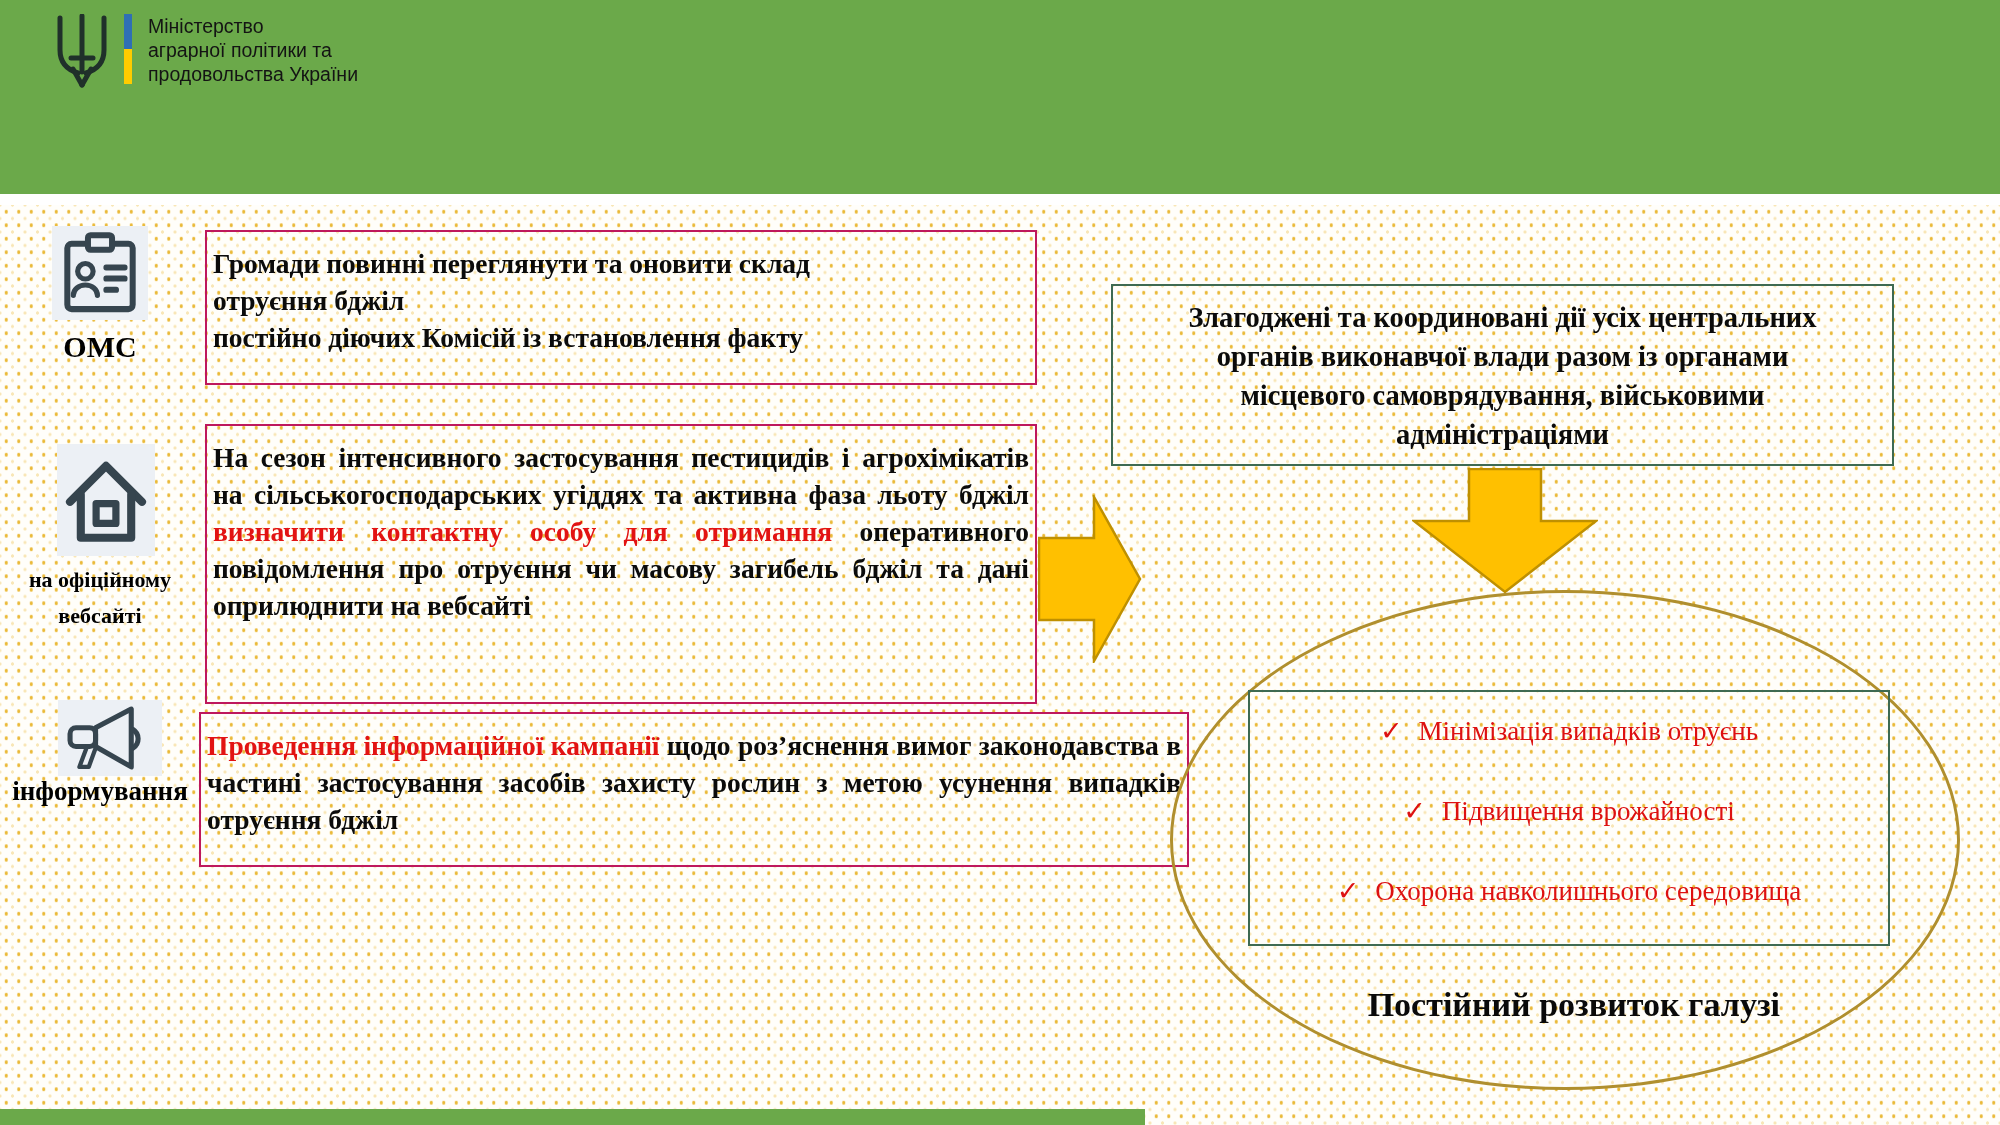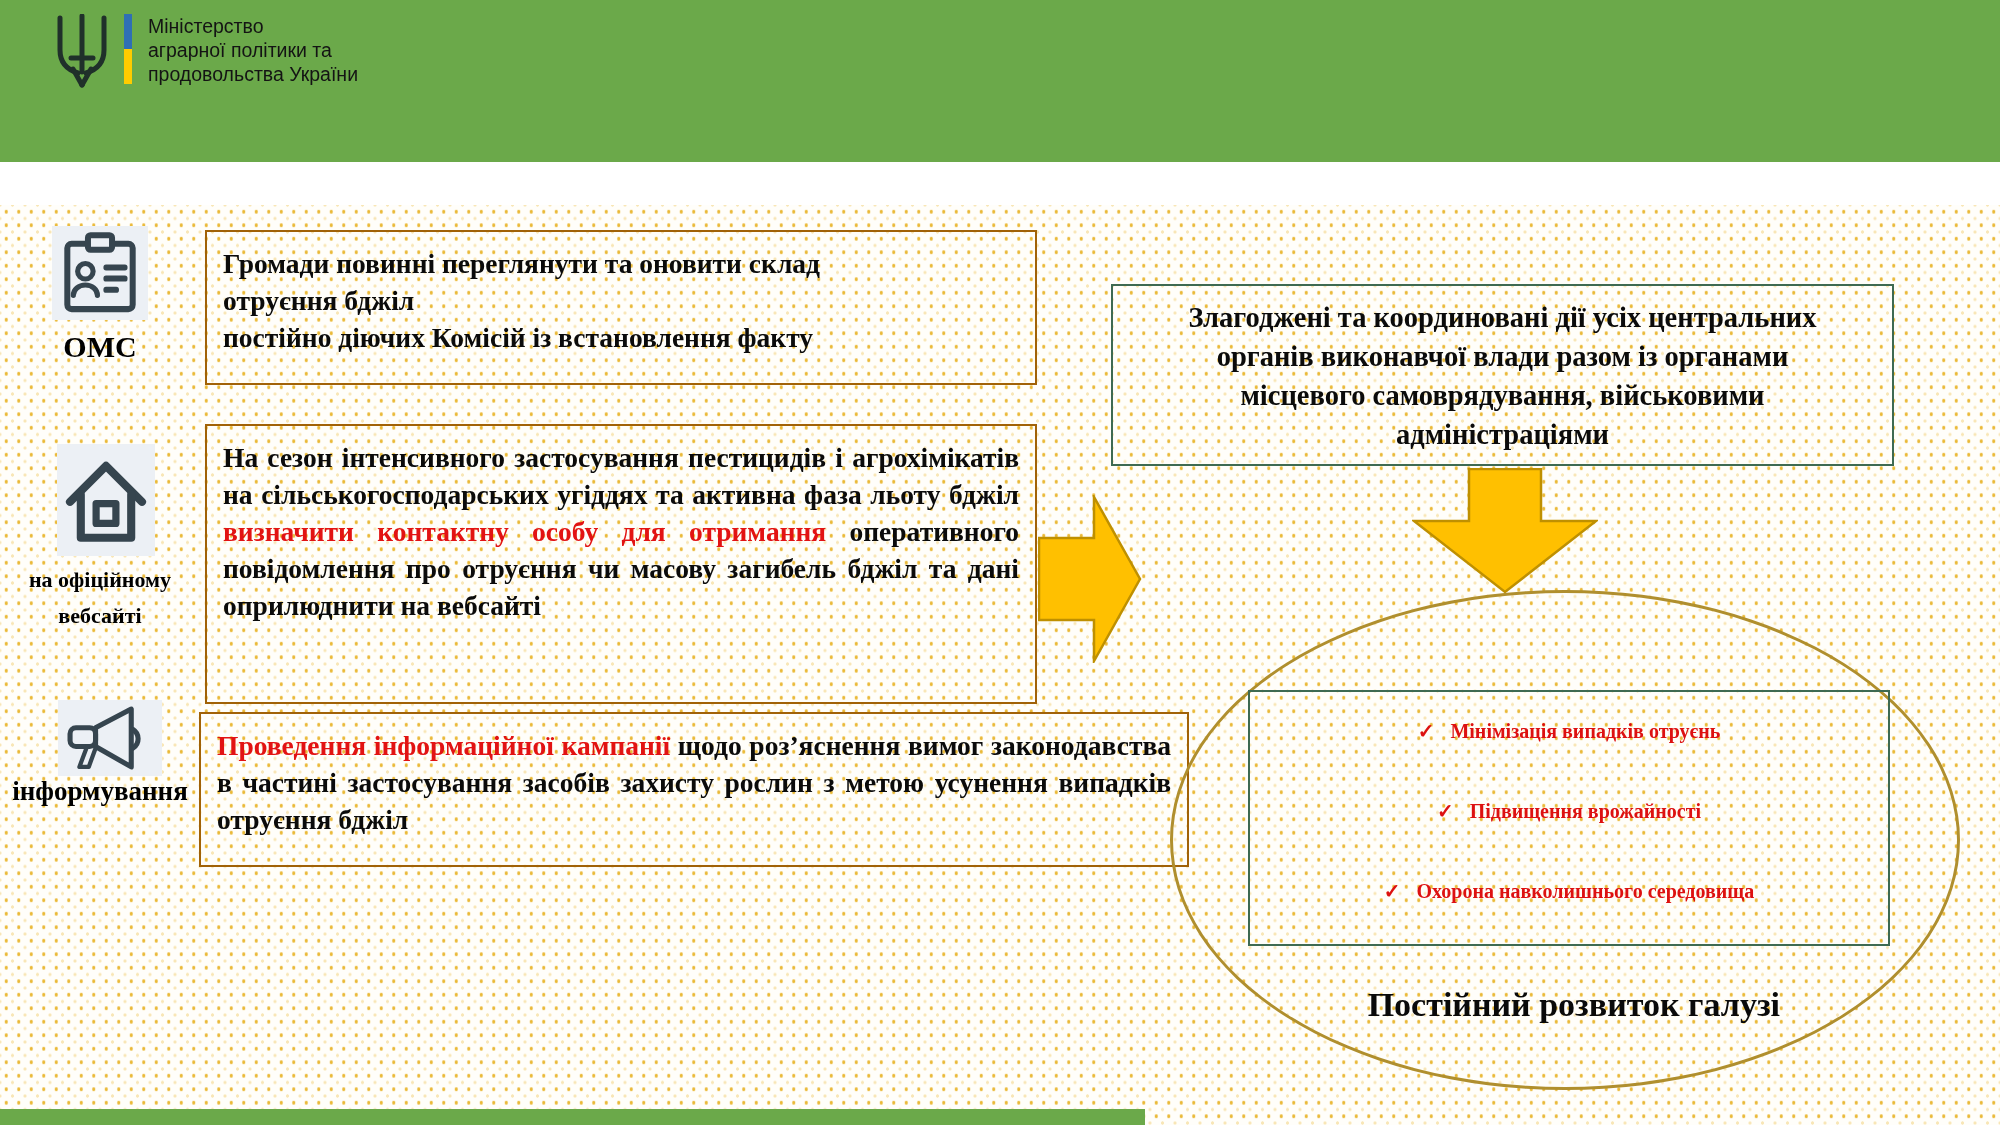--- a/index.html
+++ b/index.html
@@ -13,21 +13,21 @@
     position:absolute; left:0; top:205px; width:2000px; height:920px;
     background-color:#fffefa;
     background-image:
       radial-gradient(rgba(233,182,47,0.95) 1.4px, rgba(233,182,47,0) 2.0px),
       radial-gradient(rgba(243,210,126,0.55) 1.2px, rgba(243,210,126,0) 1.8px);
     background-size:12.5px 13.5px, 12.5px 13.5px;
     background-position:0 0, 6.25px 6.75px;
   }
 
   
-  .header { position:absolute; left:0; top:0; width:2000px; height:162px; background:#6BA94A; }
+  .header { position:absolute; left:0; top:0; width:2000px; height:194px; background:#6BA94A; }
   .logo-wrap { position:absolute; left:52px; top:12px; width:340px; height:90px; }
   .trident { position:absolute; left:0; top:2px; }
   .flag-bar { position:absolute; left:72px; top:2px; width:8px; height:70px; }
   .flag-bar .b { position:absolute; top:0; left:0; width:8px; height:35px; background:#2F6FB5; }
   .flag-bar .y { position:absolute; top:35px; left:0; width:8px; height:35px; background:#FFCC00; }
   .ministry-name { position:absolute; left:96px; top:2px; width:260px;
     font-family:"Liberation Sans", sans-serif; font-size:19.5px; line-height:24px;
     color:#141414; font-weight:500; }
   .title { position:absolute; left:360px; top:40px; width:1630px; text-align:center;
     font-size:42px; font-weight:bold; color:#0a0a0a; line-height:57px; }
@@ -38,42 +38,42 @@
   .icon-bg { background:#ECF0F5; display:inline-block; }
 
   .lbl-oms { position:absolute; left:30px; top:330px; width:140px; text-align:center;
     font-size:30px; font-weight:bold; }
   .lbl-web { position:absolute; left:5px; top:562px; width:190px; text-align:center;
     font-size:22px; line-height:36px; font-weight:bold; }
   .lbl-info { position:absolute; left:0px; top:776px; width:200px; text-align:center;
     font-size:27px; font-weight:bold; }
 
   
-  .tbox { position:absolute; border:2px solid #a16207; background:transparent;
-    font-size:27.5px; font-weight:bold; color:#0b0b0b; line-height:37px; padding:13px 16px; }
+  .tbox { position:absolute; border:2px solid #be185d; background:transparent;
+    font-size:27.5px; font-weight:bold; color:#0b0b0b; line-height:37px; padding:13px 6px; }
   .box1 { left:205px; top:230px; width:832px; height:155px; }
   .box2 { left:205px; top:424px; width:832px; height:280px; text-align:justify; }
   .box3 { left:199px; top:712px; width:990px; height:155px; text-align:justify; }
   .red { color:#E21313; }
 
   .coord-box { position:absolute; left:1111px; top:284px; width:783px; height:182px;
     border:2px solid #3E6A52; text-align:center; font-size:28.5px; font-weight:bold;
     line-height:39px; color:#0b0b0b; padding:12px 45px; }
 
   
   .arrow-right { position:absolute; left:1038px; top:495px; width:104px; height:168px; }
   .arrow-down  { position:absolute; left:1412px; top:468px; width:186px; height:126px; }
 
   
   .result-ellipse { position:absolute; left:1170px; top:590px; width:790px; height:500px;
     border:3px solid #B08F2E; border-radius:50%; background:transparent; }
   .outcomes-box { position:absolute; left:1248px; top:690px; width:642px; height:256px;
     border:2px solid #3E6A52; display:flex; flex-direction:column; align-items:center;
     padding:20px 14px; gap:42px; }
-  .outcome { text-align:center; font-size:20px; font-weight:bold; color:#DD1111; line-height:38px; }
+  .outcome { text-align:center; font-size:27px; font-weight:normal; color:#DD1111; line-height:38px; }
   .outcome .chk { margin-right:16px; }
   .development { position:absolute; left:1350px; top:982px; width:430px; text-align:right;
     font-size:34px; font-weight:bold; color:#0a0a0a; line-height:45px; }
 
   .bottom-bar { position:absolute; left:0; top:1109px; width:1145px; height:16px; background:#6BA94A; }
 
   svg { display:block; }
 </style>
 </head>
 <body>

